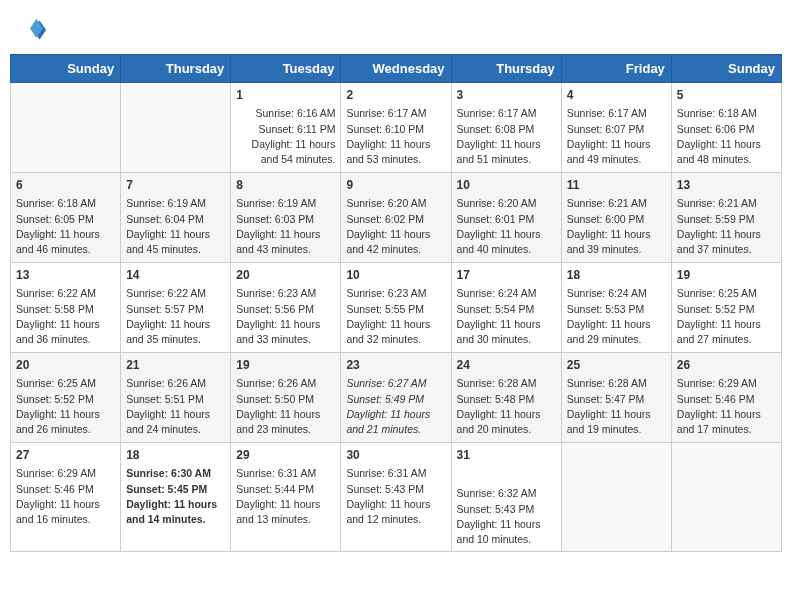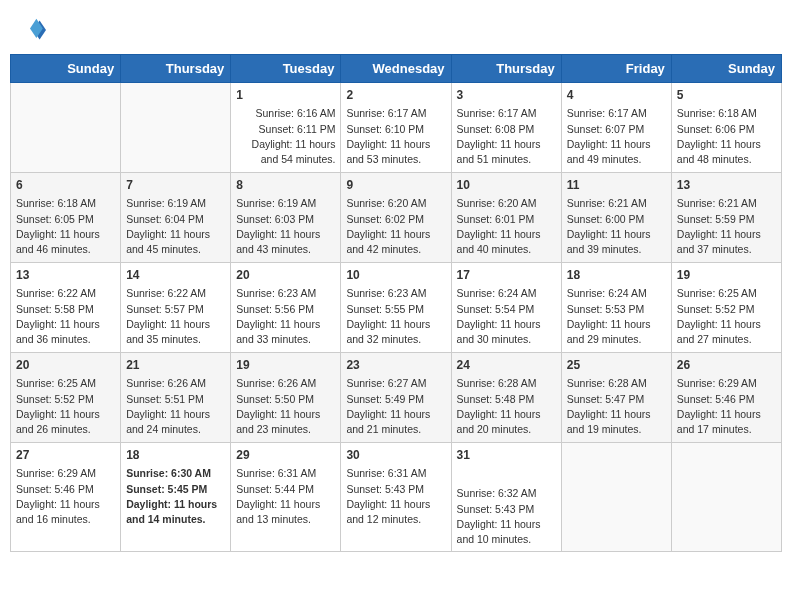--- a/index.html
+++ b/index.html
@@ -265,21 +265,21 @@
 Daylight: 11 hours and 24 minutes.</div>
         </td>
         <td>
           <span class="day-number">19</span>
           <div class="cell-info" style="white-space: pre-line;">Sunrise: 6:26 AM
 Sunset: 5:50 PM
 Daylight: 11 hours and 23 minutes.</div>
         </td>
         <td>
           <span class="day-number">23</span>
-          <div class="cell-info" style="white-space: pre-line;">Sunrise: 6:27 AM
+          <div class="cell-info" style="white-space: pre-line; font-style: italic;">Sunrise: 6:27 AM
 Sunset: 5:49 PM
 Daylight: 11 hours and 21 minutes.</div>
         </td>
         <td>
           <span class="day-number">24</span>
           <div class="cell-info" style="white-space: pre-line;">Sunrise: 6:28 AM
 Sunset: 5:48 PM
 Daylight: 11 hours and 20 minutes.</div>
         </td>
         <td>

